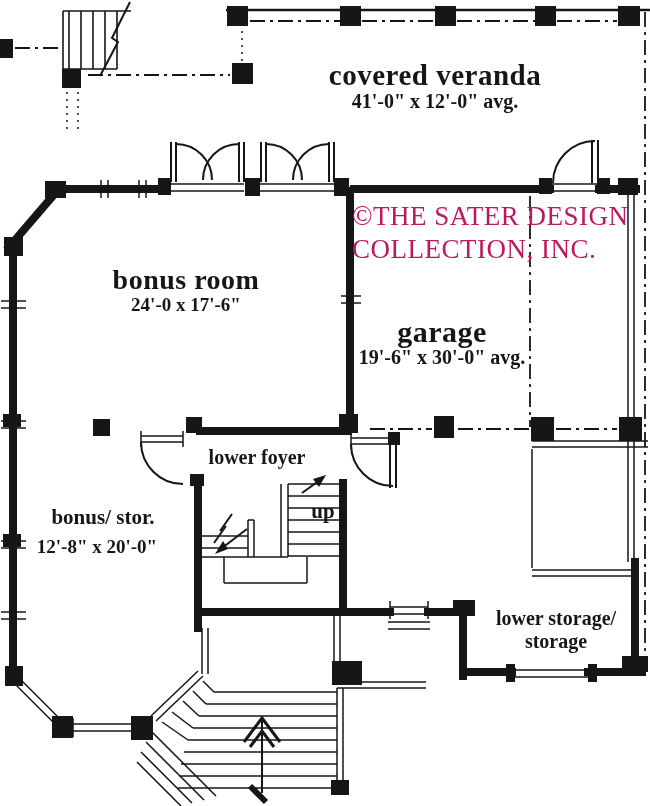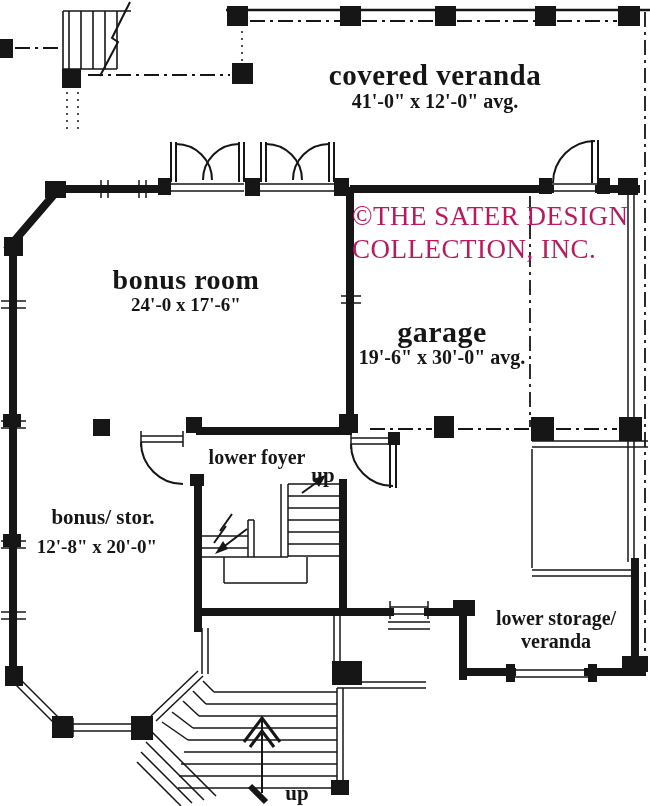--- a/index.html
+++ b/index.html
@@ -7,21 +7,21 @@
         font-family:"Liberation Serif",serif;color:#161616;}
   #plan svg{position:absolute;left:0;top:0;}
   .lbl{position:absolute;white-space:nowrap;line-height:1;transform:translateX(-50%);
        font-weight:700;color:#161616;}
   .lbl.left{transform:none;}
   .room-big{font-size:29px;letter-spacing:.5px;}
   .room-mid{font-size:21px;}
   .dims{font-size:19px;}
   .small-room{font-size:20px;}
   .copyright{font-size:27px;font-weight:400;letter-spacing:.5px;color:#be185d;}
-  .up-note{font-size:21px;}
+  .up-note{font-size:21px;margin-top:36px;}
 </style>
 </head>
 <body>
 
 <div id="plan">
 
 <svg width="650" height="806" viewBox="0 0 650 806">
 
   <g stroke="#161616" fill="#161616">
     <line x1="226" y1="10" x2="650" y2="10" stroke-width="2.5"></line>
@@ -289,16 +289,16 @@
   <div class="lbl room-big" style="left:442px;top:317px;font-size:30px;font-family:Liberation Serif, serif;">garage</div>
   <div class="lbl dims" style="left:442px;top:347px;font-size:20px;">19'-6" x 30'-0" avg.</div>
 
   <div class="lbl small-room" style="left:257px;top:447px;">lower foyer</div>
   <div class="lbl up-note" style="left:323px;top:465px;">up</div>
 
   <div class="lbl room-mid" style="left:103px;top:507px;">bonus/ stor.</div>
   <div class="lbl dims" style="left:97px;top:537px;">12'-8" x 20'-0"</div>
 
   <div class="lbl small-room" style="left:556px;top:608px;">lower storage/</div>
-  <div class="lbl small-room" style="left:556px;top:631px;">veranda</div>
+  <div class="lbl small-room" style="left:556px;top:631px;">storage</div>
 
   <div class="lbl up-note" style="left:297px;top:783px;">up</div>
 </div>
 
 </body></html>

